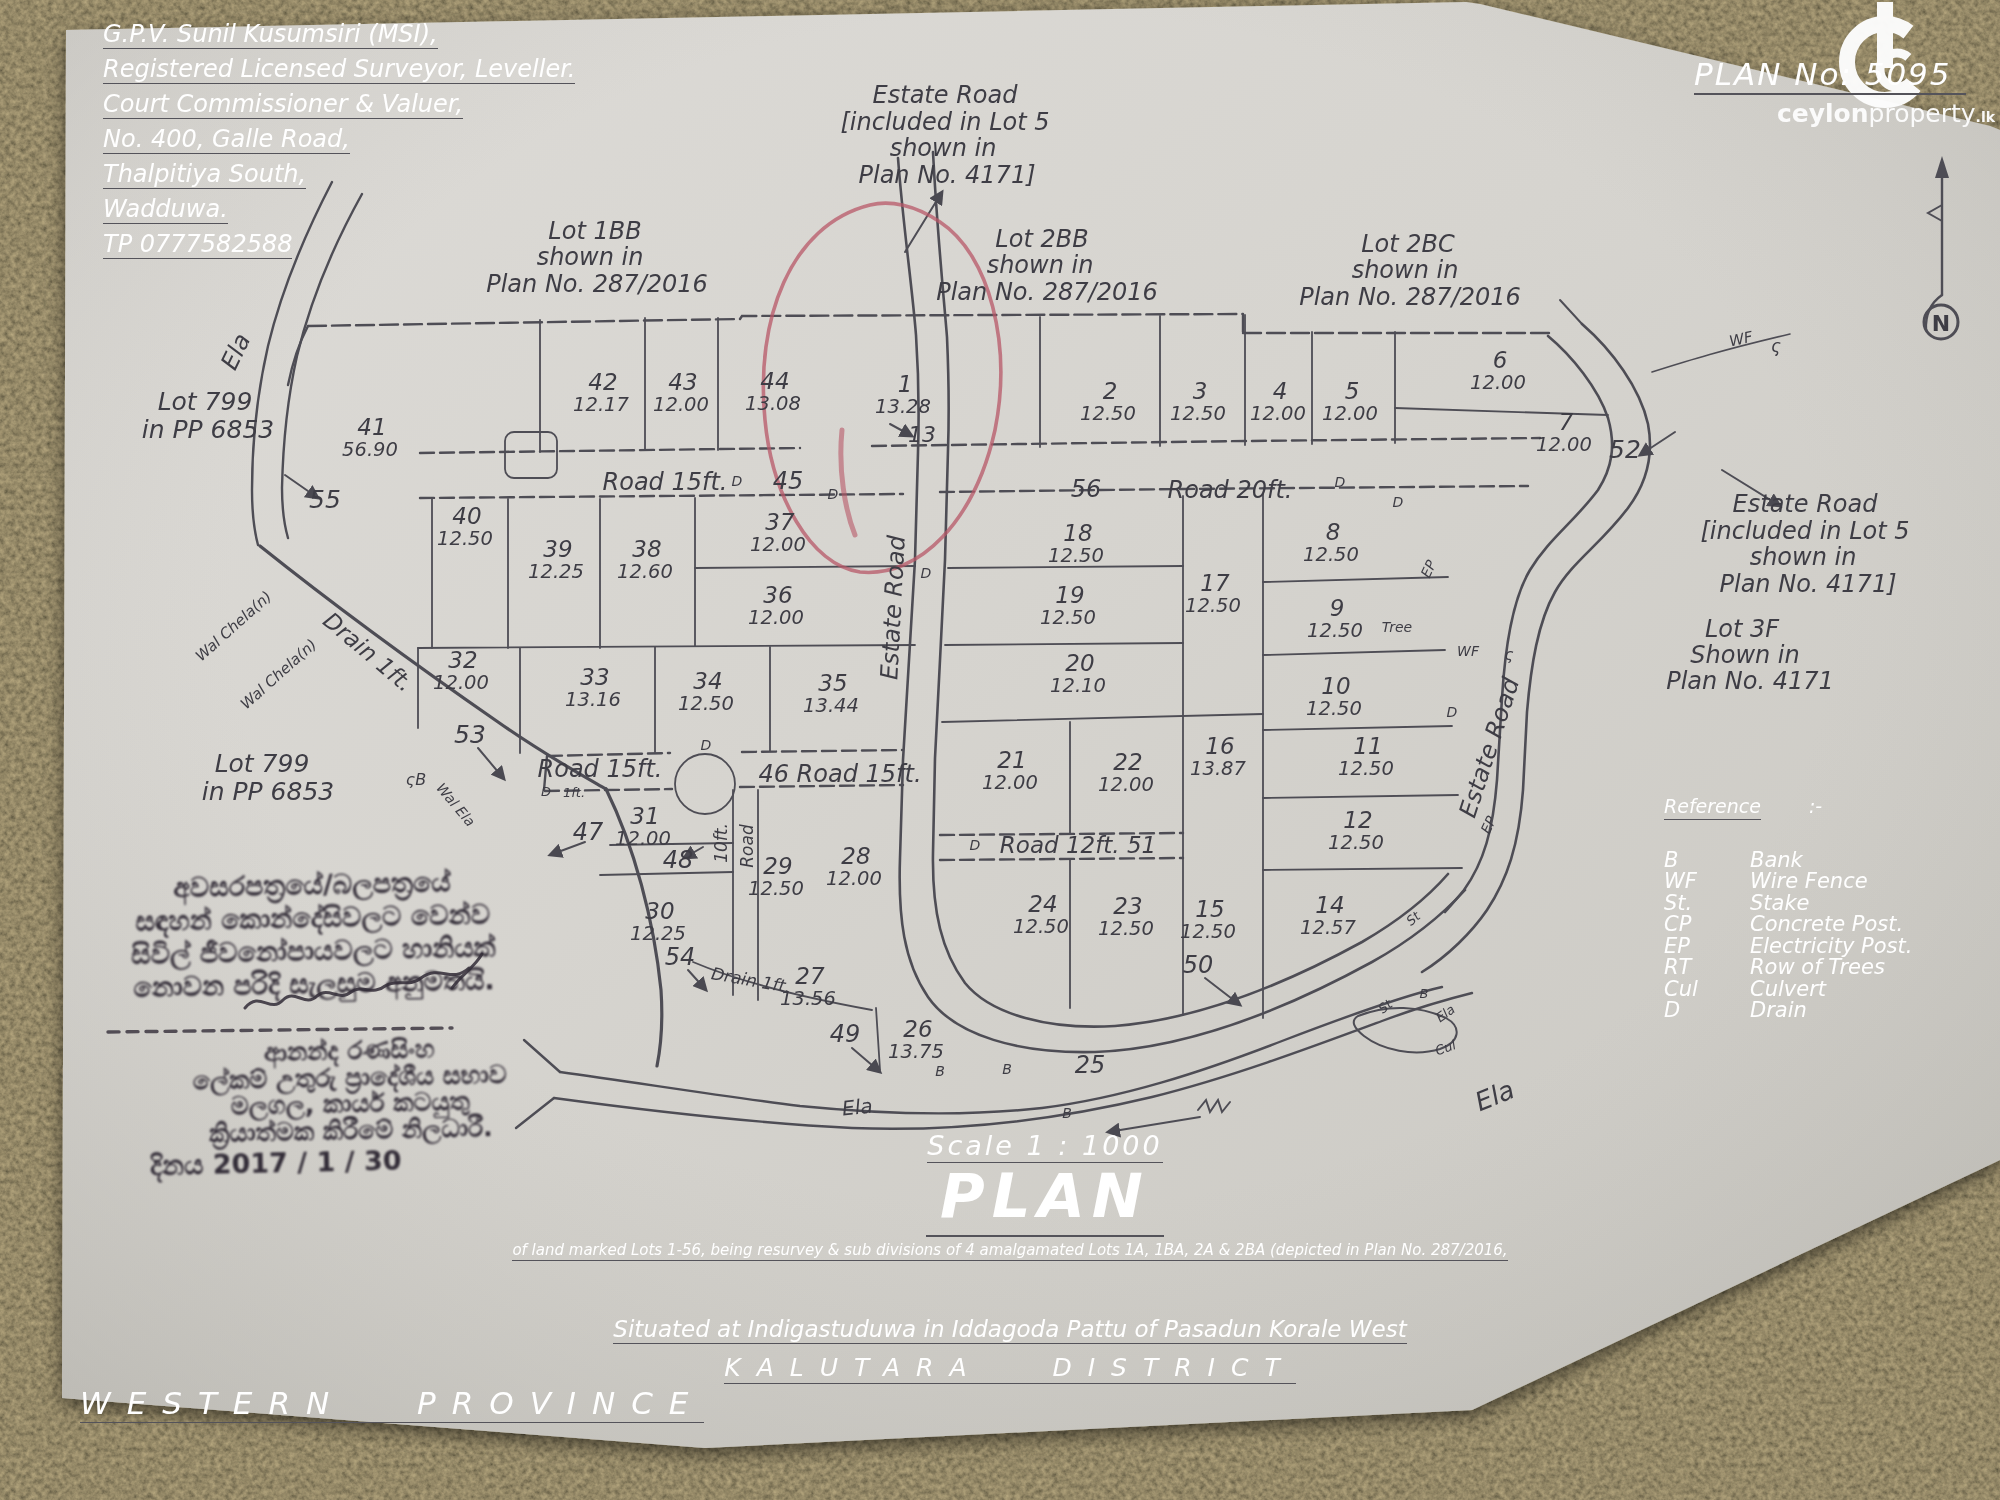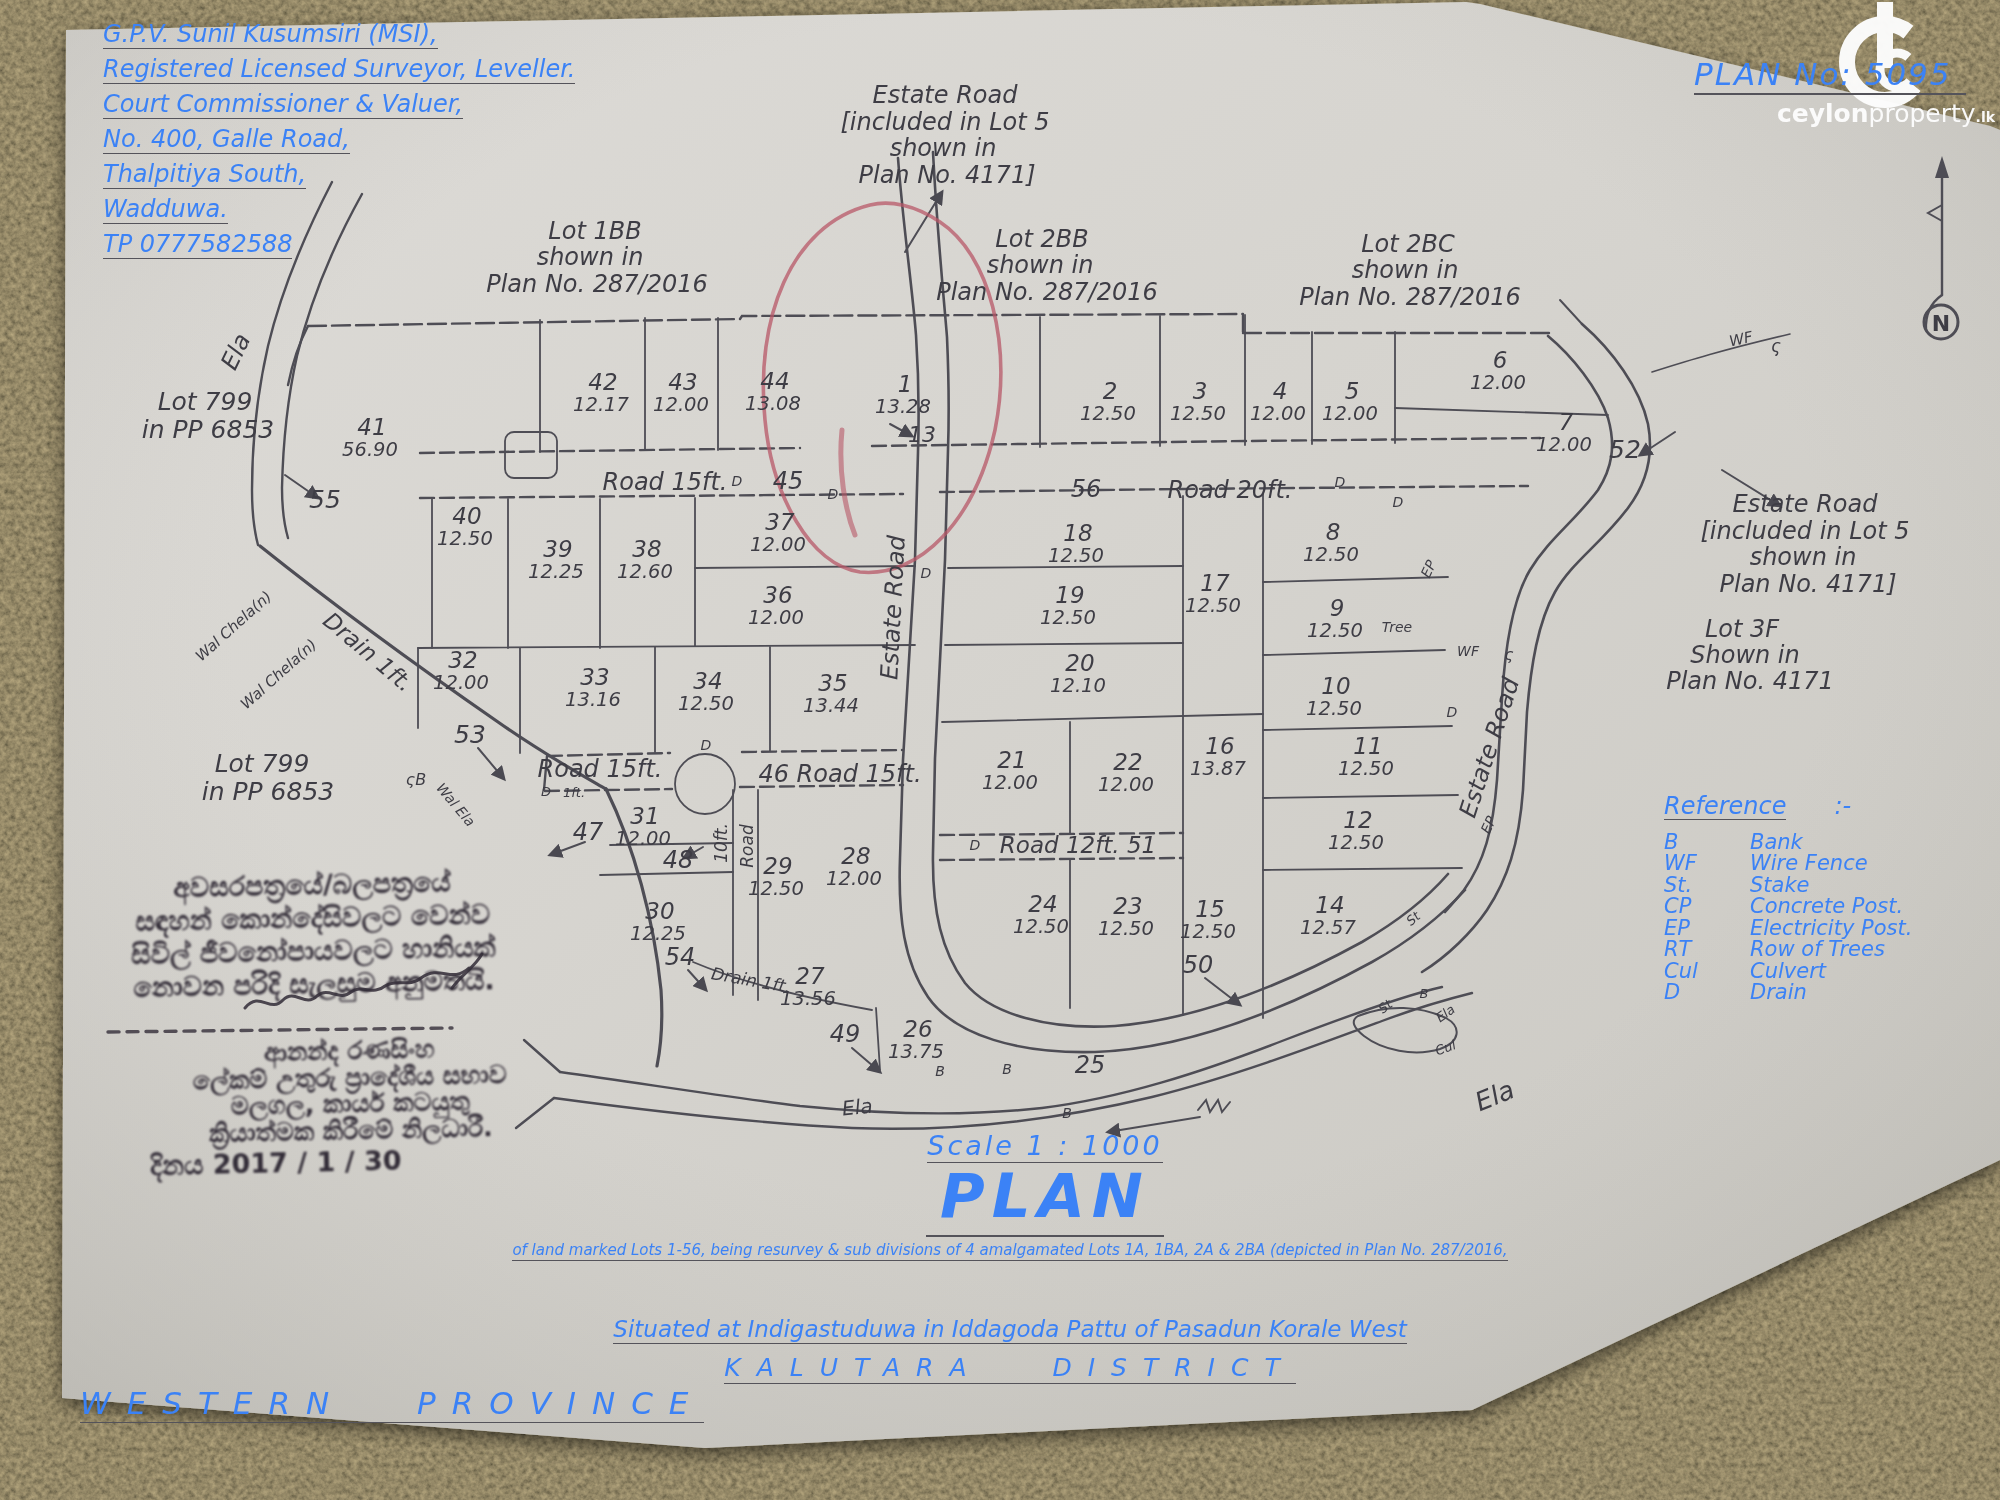--- a/index.html
+++ b/index.html
@@ -3,28 +3,28 @@
 <meta charset="utf-8">
 <style>
   html,body{margin:0;padding:0;}
   body{width:2000px;height:1500px;position:relative;overflow:hidden;background:#2e2817;
        font-family:"DejaVu Sans",sans-serif;}
   #scene{position:absolute;inset:0;}
   svg text{user-select:none;}
   .lot{font-family:"DejaVu Sans",sans-serif;font-style:italic;font-size:23px;fill:#3e3d45;text-anchor:middle;}
   .lot .lot-area{font-size:19.5px;}
   .mlabel{font-family:"DejaVu Sans",sans-serif;font-style:italic;fill:#3e3d45;text-anchor:middle;}
-  .hblock{position:absolute;color:#3b82f6;font-style:italic;}
+  .hblock{position:absolute;color:#ffffff;font-style:italic;}
   .u{border-bottom:1.8px solid #54535a;padding-bottom:1px;display:inline-block;}
   #surveyor{left:103px;top:22px;font-size:24px;line-height:25px;}
   #surveyor div{margin-bottom:8px;}
   #plan-no{left:1694px;top:56px;font-size:31px;letter-spacing:2px;z-index:3;}
   #plan-no .u{border-bottom-width:2.2px;padding-right:14px;}
   #reference{left:1664px;top:796px;font-size:21px;line-height:21.5px;}
-  #reference .ref-title{font-size:24px;margin-bottom:12px;}
+  #reference .ref-title{font-size:19px;margin-bottom:30px;}
   #reference .ref-title .colon{margin-left:48px;border-bottom:none;}
   .ref-row{white-space:nowrap;}
   .ref-abbr{display:inline-block;width:86px;}
   .stamp{color:#332d38;font-weight:bold;filter:blur(1.15px);transform:rotate(-1.2deg);
          font-style:normal;text-align:center;}
   #stamp-approval{left:88px;top:868px;width:450px;font-size:27px;line-height:33px;}
   #stamp-officer{left:140px;top:1038px;width:420px;font-size:25px;line-height:26.5px;}
   #stamp-date{left:150px;top:1146px;width:380px;font-size:27px;text-align:left;}
   #scale-line{left:880px;top:1130px;width:330px;text-align:center;font-size:27px;letter-spacing:3px;}
   #plan-title{left:870px;top:1160px;width:350px;text-align:center;font-size:61px;letter-spacing:7px;}

